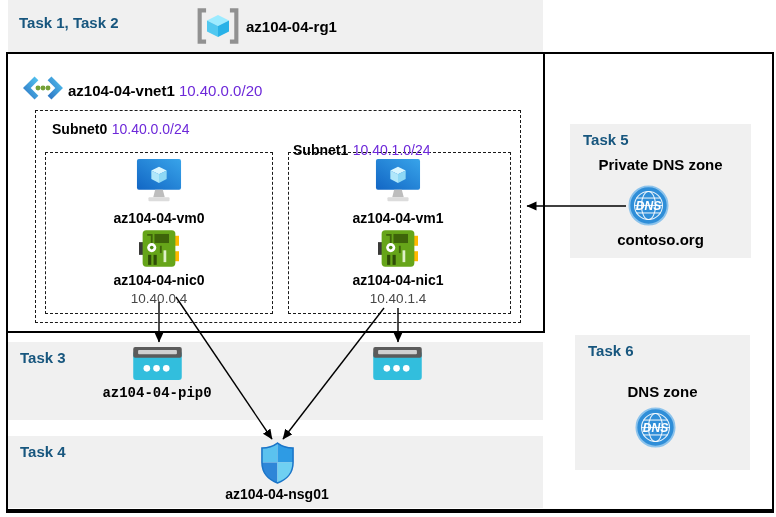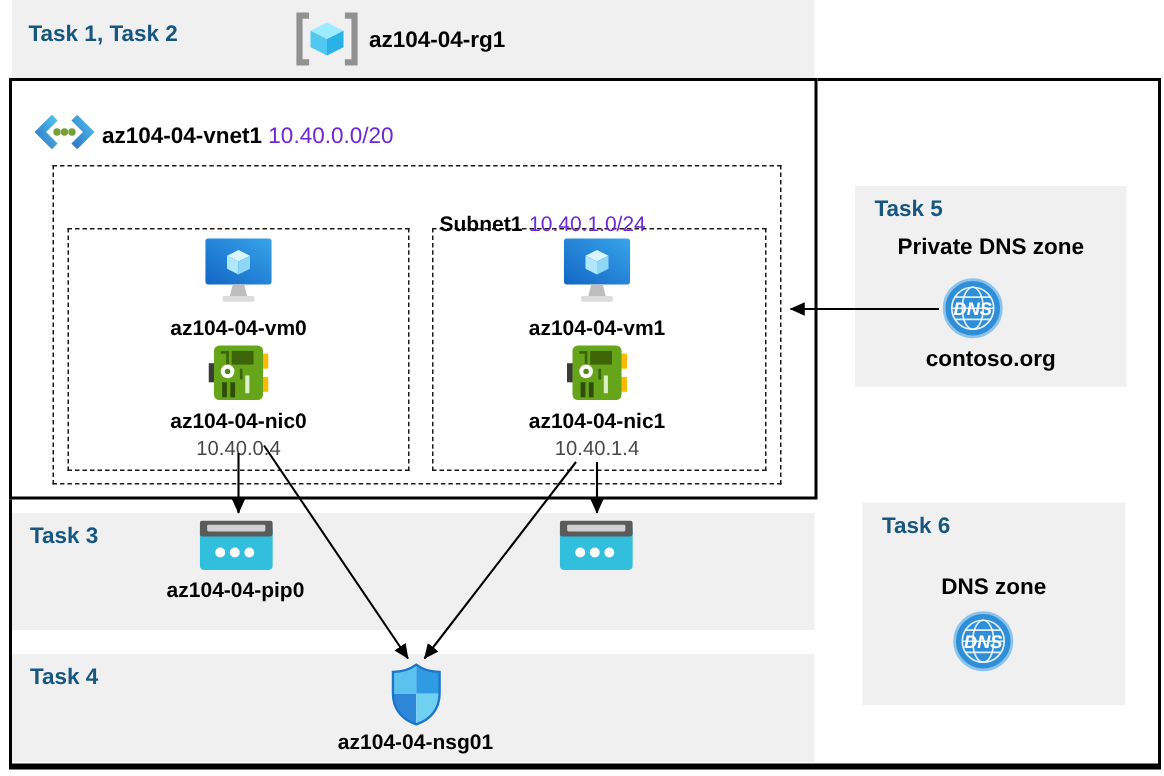--- a/index.html
+++ b/index.html
@@ -61,20 +61,24 @@
       <circle cx="32.5" cy="15" r="3.2" fill="#74a038"></circle>
     </svg>
   </div>
   <div class="abs txt" style="left:68px;top:82px;font-size:15px;">
     <span class="name15">az104-04-vnet1</span>
     <span class="cidr" style="font-size:15px;">10.40.0.0/20</span>
   </div>
 
   <div class="abs dashed z3" style="left:35px;top:110px;width:486px;height:213px;"></div>
 
+  <div class="abs txt" style="left:52px;top:120px;">
+    <span class="name">Subnet0</span>
+    <span class="cidr">10.40.0.0/24</span>
+  </div>
   <div class="abs dashed z3" style="left:45px;top:152px;width:228px;height:162px;"></div>
 
   <div class="abs txt" style="left:293px;top:120px;margin-top:21px;">
     <span class="name">Subnet1</span>
     <span class="cidr">10.40.1.0/24</span>
   </div>
   <div class="abs dashed z3" style="left:288px;top:152px;width:223px;height:162px;"></div>
 
   <div class="abs icon" style="left:136px;top:158px;">
     <svg width="46" height="46" viewBox="0 0 48 46">
@@ -147,21 +151,21 @@
   <div class="abs icon" style="left:133px;top:347px;">
     <svg width="49" height="33" viewBox="0 0 50 34">
       <rect x="0" y="4" width="50" height="30" rx="3" fill="#32bedd"></rect>
       <rect x="0" y="0" width="50" height="11" rx="2" fill="#5b5b5b"></rect>
       <rect x="5" y="3" width="40" height="4.5" rx="1" fill="#d0d0d0"></rect>
       <circle cx="14" cy="22" r="3.4" fill="#ffffff"></circle>
       <circle cx="24" cy="22" r="3.4" fill="#ffffff"></circle>
       <circle cx="34" cy="22" r="3.4" fill="#ffffff"></circle>
     </svg>
   </div>
-  <div class="abs txt name ctr" style="left:77px;top:385px;width:160px;">az104-04-pip0</div>
+  <div class="abs txt name ctr" style="left:77px;top:385px;width:160px;font-family:Liberation Mono, monospace;">az104-04-pip0</div>
   <div class="abs icon" style="left:373px;top:347px;">
     <svg width="49" height="33" viewBox="0 0 50 34">
       <rect x="0" y="4" width="50" height="30" rx="3" fill="#32bedd"></rect>
       <rect x="0" y="0" width="50" height="11" rx="2" fill="#5b5b5b"></rect>
       <rect x="5" y="3" width="40" height="4.5" rx="1" fill="#d0d0d0"></rect>
       <circle cx="14" cy="22" r="3.4" fill="#ffffff"></circle>
       <circle cx="24" cy="22" r="3.4" fill="#ffffff"></circle>
       <circle cx="34" cy="22" r="3.4" fill="#ffffff"></circle>
     </svg>
   </div>

